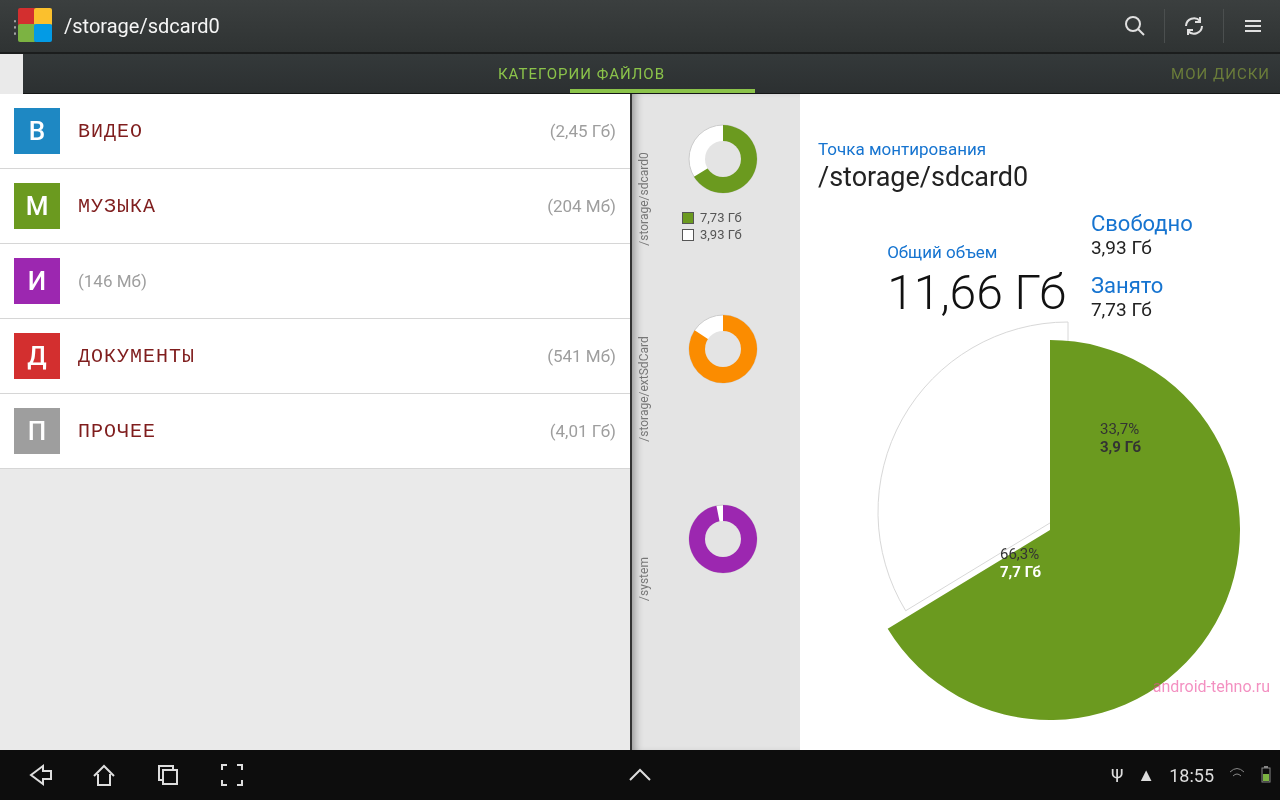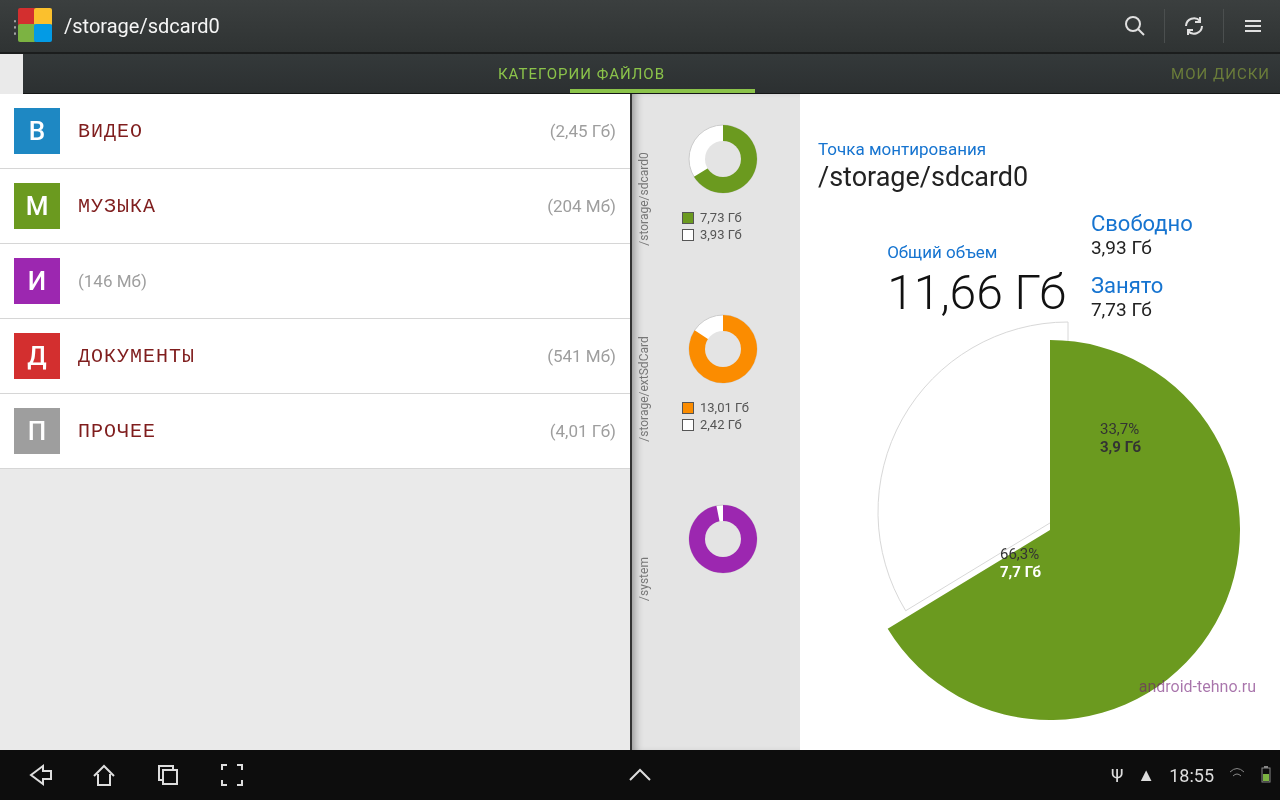--- a/index.html
+++ b/index.html
@@ -66,21 +66,21 @@
   .pie-ann .sz  { font-weight:700; }
   .pie-ann.free { color:#333; }
   .pie-ann.used { color:#fff; }
 
   
   .navbar { height:50px; background:#0d0d0d; display:flex; align-items:center; color:#ddd; padding:0 8px; position:relative; }
   .nav-btn { width:64px; height:50px; display:flex; align-items:center; justify-content:center; }
   .nav-btn svg { stroke:#ddd; fill:none; stroke-width:2; }
   .nav-center { position:absolute; left:50%; transform:translateX(-50%); }
   .nav-right { margin-left:auto; display:flex; align-items:center; gap:14px; font-size:18px; }
-  .watermark { position:absolute; right:24px; bottom:54px; color:#701a75; font-size:16px; opacity:.6; }
+  .watermark { position:absolute; right:10px; bottom:54px; color:#ec4899; font-size:16px; opacity:.6; }
 </style>
 </head>
 <body>
 
 <div class="app">
 
   <div class="actionbar">
     <div class="drawer-handle">⋮⋮</div>
     <div class="app-logo">
       <div class="sq r"></div>
@@ -174,30 +174,20 @@
         </div>
         <div class="mini">
           <div class="mini-label">
             <span>/storage/extSdCard</span>
           </div>
           <div class="donut"><svg width="90" height="90" viewBox="0 0 90 90">
               <circle cx="45" cy="45" r="34" fill="#fff" stroke="#ccc"></circle>
               <path d="M45 45 L45 11 A34 34 0 1 1 16.641333257152176 26.244040398633373 Z" fill="#fb8c00"></path>
               <circle cx="45" cy="45" r="18" fill="#e4e4e4"></circle>
             </svg></div>
-          <div class="legend">
-            <div>
-              <span class="sw" style="background:#fb8c00"></span>
-              <span>13,01 Гб</span>
-            </div>
-            <div>
-              <span class="sw" style="background:#fff"></span>
-              <span>2,42 Гб</span>
-            </div>
-          </div>
         </div>
         <div class="mini">
           <div class="mini-label">
             <span>/system</span>
           </div>
           <div class="donut"><svg width="90" height="90" viewBox="0 0 90 90">
               <circle cx="45" cy="45" r="34" fill="#fff" stroke="#ccc"></circle>
               <path d="M45 45 L45 11 A34 34 0 1 1 38.41931808627076 11.642922406926637 Z" fill="#9c27b0"></path>
               <circle cx="45" cy="45" r="18" fill="#e4e4e4"></circle>
             </svg></div>

